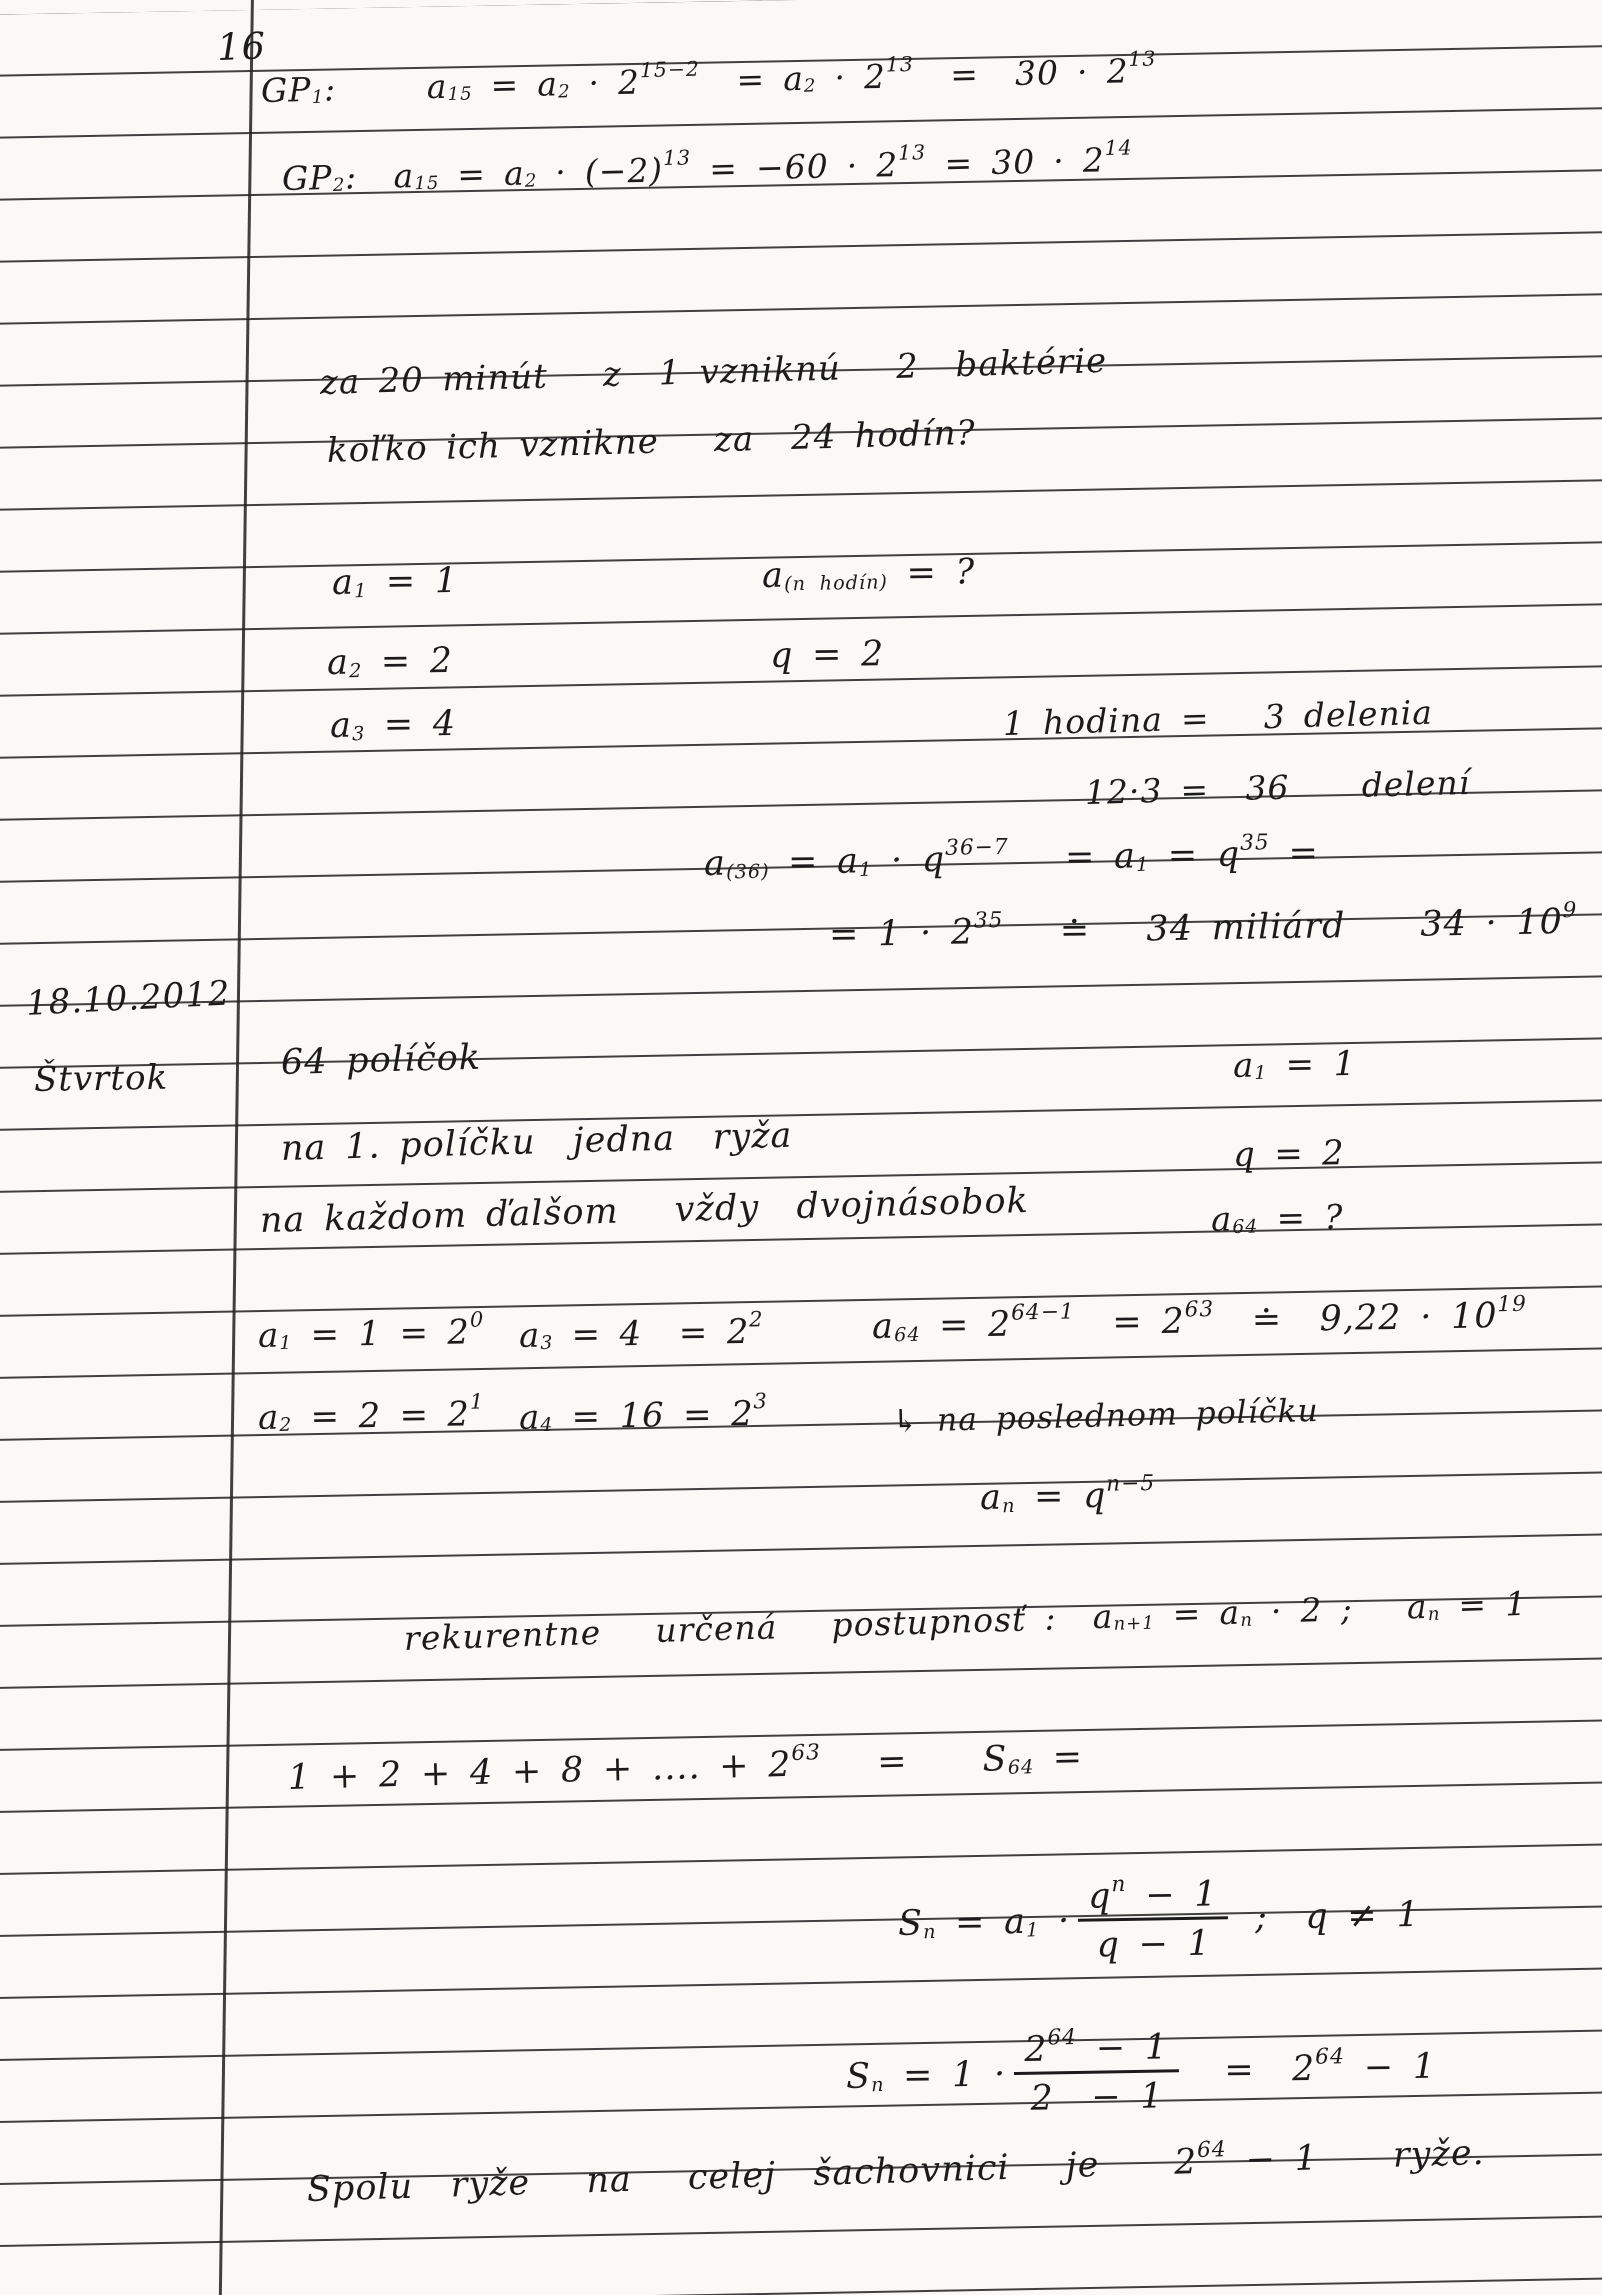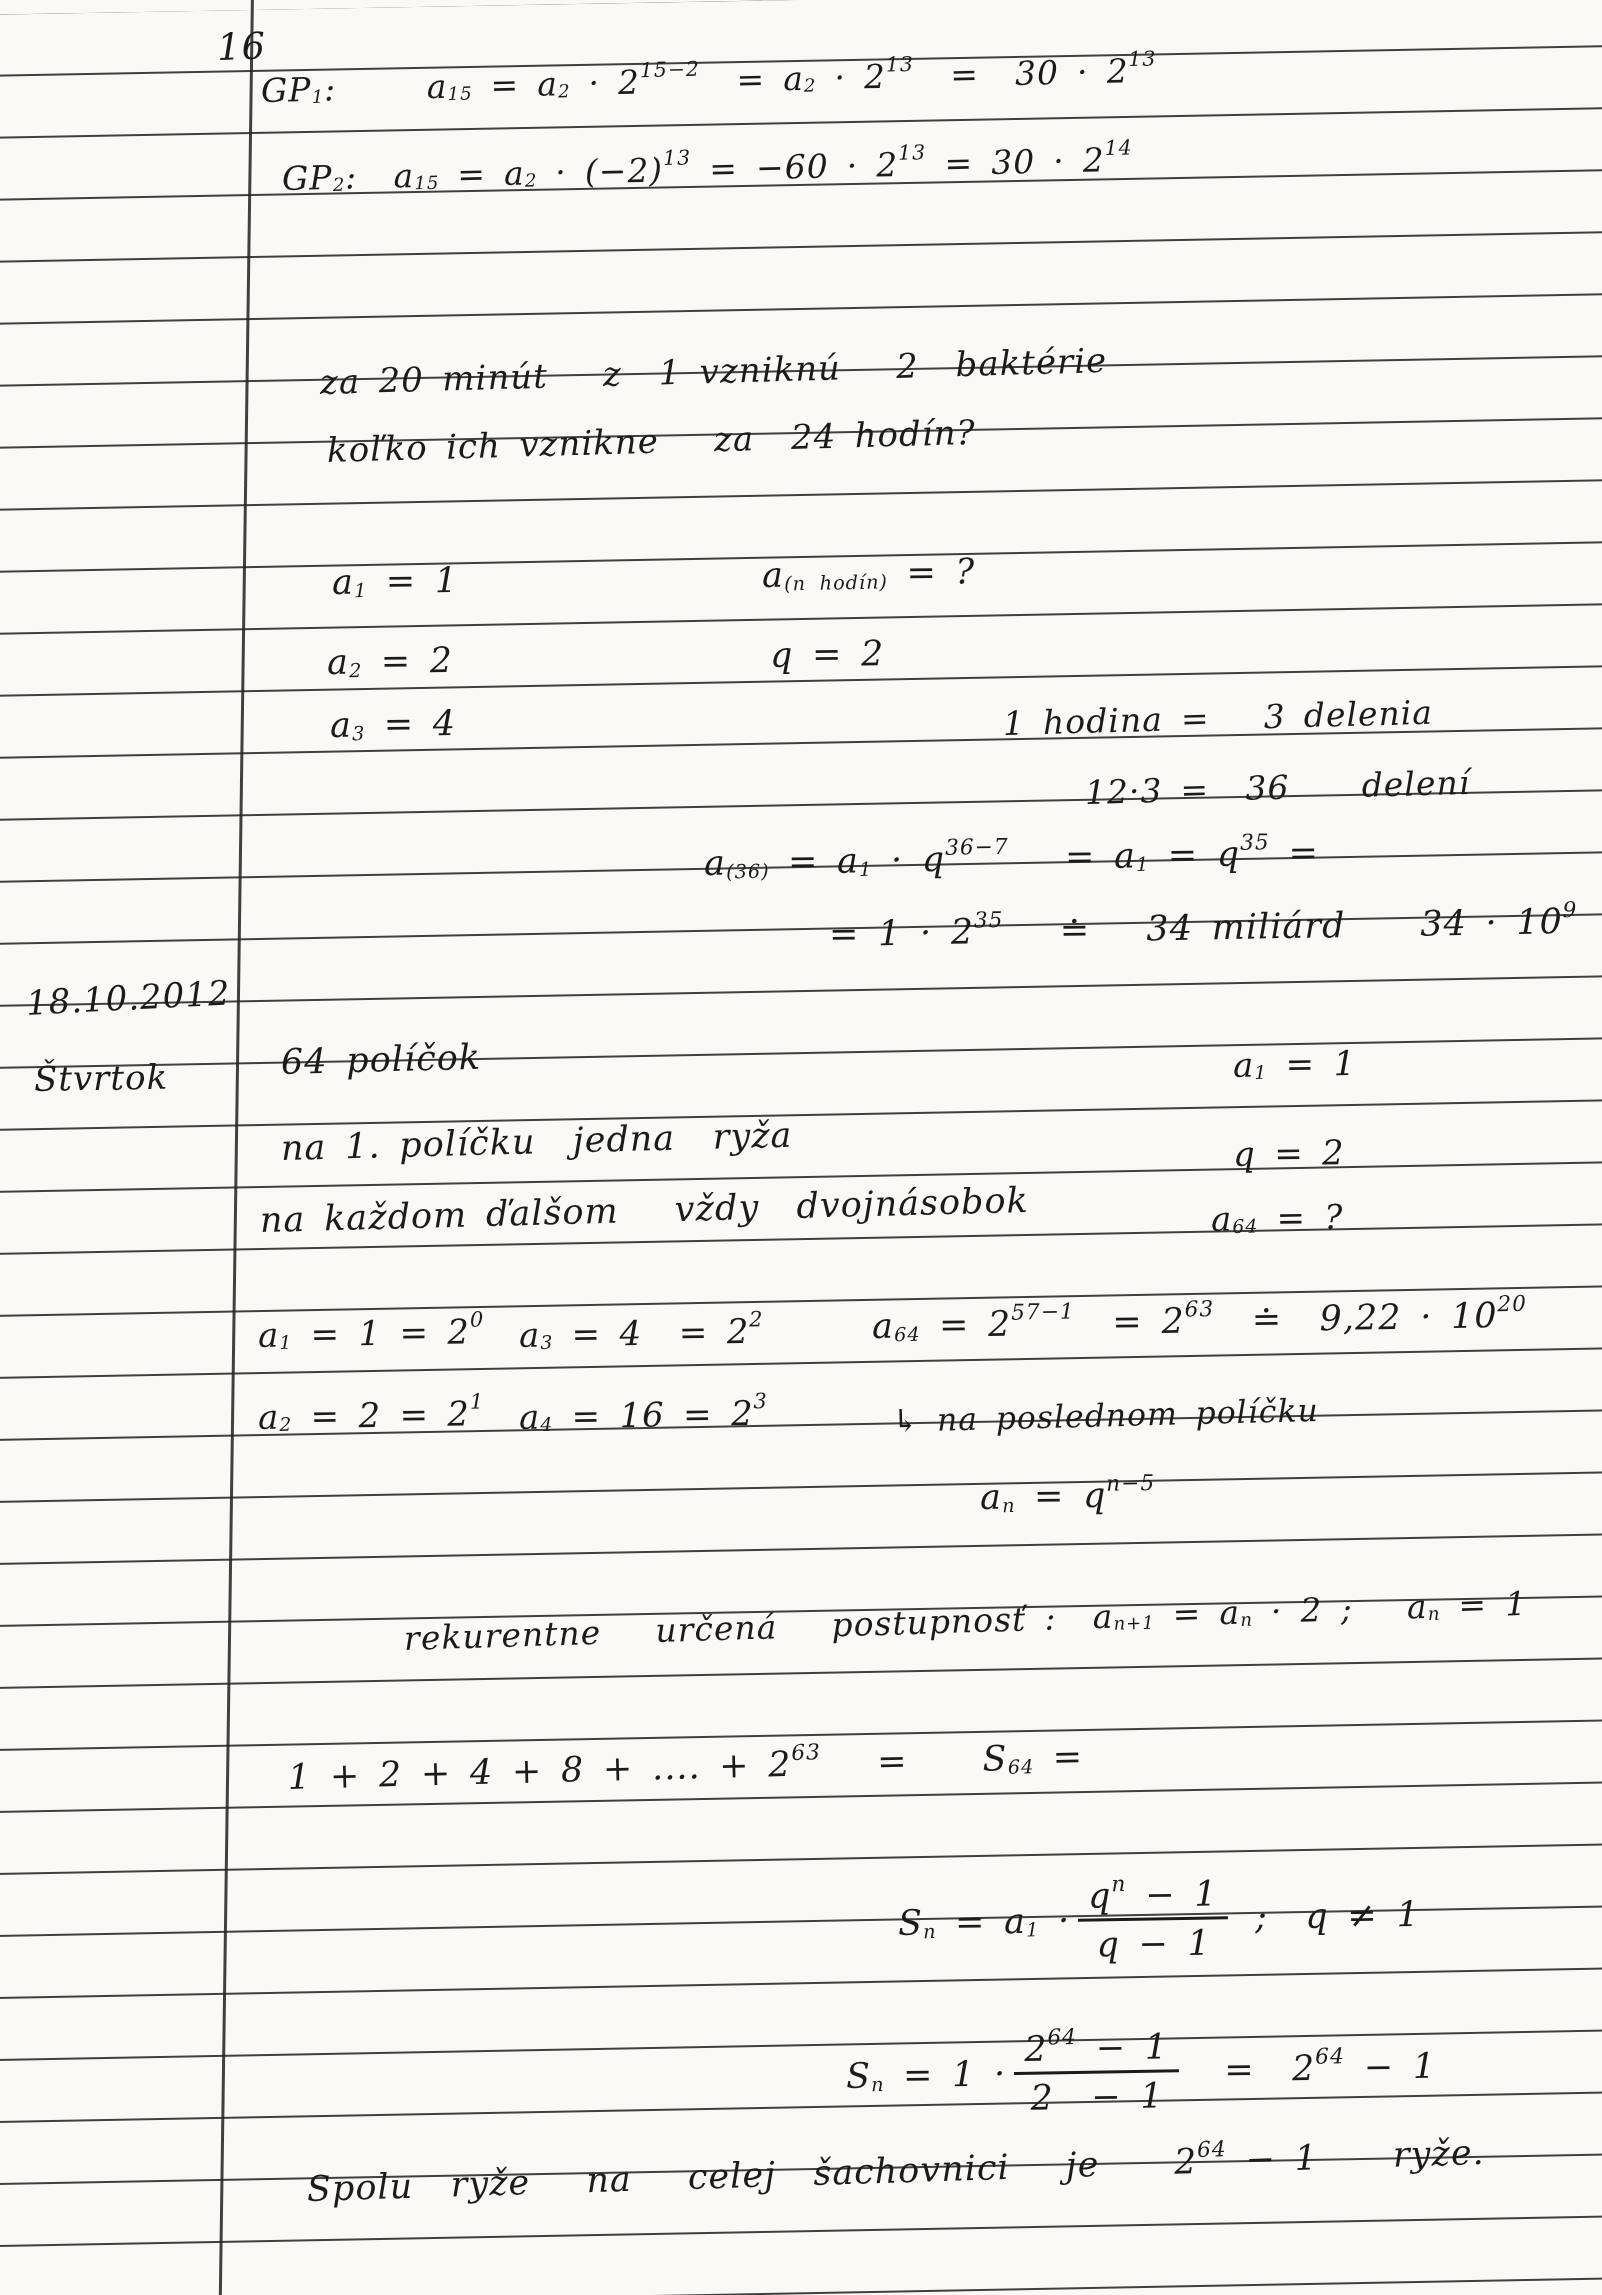--- a/index.html
+++ b/index.html
@@ -64,21 +64,21 @@
       <div class="hw" style="left: 26px; top: 986px; font-size: 34px; transform: rotate(-3deg);"><span>18.10.2012</span></div>
       <div class="hw" style="left: 34px; top: 1062px; font-size: 34px; transform: rotate(-1deg);"><span>Štvrtok</span></div>
       <div class="hw" style="left: 281px; top: 1045px; font-size: 35px; transform: rotate(-1.5deg);"><span>64 políčok</span></div>
       <div class="hw" style="left: 1233px; top: 1048px; font-size: 34px; transform: rotate(-1deg);"><span>a</span><span class="sub">1</span><span> = 1</span></div>
       <div class="hw" style="left: 281px; top: 1131px; font-size: 35px; transform: rotate(-1.5deg);"><span>na 1. políčku  jedna  ryža</span></div>
       <div class="hw" style="left: 1233px; top: 1137px; font-size: 34px; transform: rotate(-1deg);"><span>q = 2</span></div>
       <div class="hw" style="left: 260px; top: 1203px; font-size: 35px; transform: rotate(-1.5deg);"><span>na každom ďalšom   vždy  dvojnásobok</span></div>
       <div class="hw" style="left: 1211px; top: 1202px; font-size: 34px; transform: rotate(-1deg);"><span>a</span><span class="sub">64</span><span> = ?</span></div>
       <div class="hw" style="left: 258px; top: 1318px; font-size: 34px; transform: rotate(-1deg);"><span>a</span><span class="sub">1</span><span> = 1 = 2</span><span class="sup">0</span></div>
       <div class="hw" style="left: 519px; top: 1318px; font-size: 34px; transform: rotate(-1deg);"><span>a</span><span class="sub">3</span><span> = 4  = 2</span><span class="sup">2</span></div>
-      <div class="hw" style="left: 872px; top: 1309px; font-size: 35px; transform: rotate(-1deg);"><span>a</span><span class="sub">64</span><span> = 2</span><span class="sup">57−1</span><span>  = 2</span><span class="sup">63</span><span>  ≐  9,22 · 10</span><span class="sup">20</span></div>
+      <div class="hw" style="left: 872px; top: 1309px; font-size: 35px; transform: rotate(-1deg);"><span>a</span><span class="sub">64</span><span> = 2</span><span class="sup">64−1</span><span>  = 2</span><span class="sup">63</span><span>  ≐  9,22 · 10</span><span class="sup">19</span></div>
       <div class="hw" style="left: 258px; top: 1400px; font-size: 34px; transform: rotate(-1deg);"><span>a</span><span class="sub">2</span><span> = 2 = 2</span><span class="sup">1</span></div>
       <div class="hw" style="left: 519px; top: 1400px; font-size: 34px; transform: rotate(-1deg);"><span>a</span><span class="sub">4</span><span> = 16 = 2</span><span class="sup">3</span></div>
       <div class="hw" style="left: 892px; top: 1406px; font-size: 31.5px; transform: rotate(-1.5deg);"><span>↳ na poslednom políčku</span></div>
       <div class="hw" style="left: 980px; top: 1480px; font-size: 35px; transform: rotate(-1deg);"><span>a</span><span class="sub">n</span><span> = q</span><span class="sup">n−5</span></div>
       <div class="hw" style="left: 404px; top: 1622px; font-size: 33px; transform: rotate(-1.8deg);"><span>rekurentne   určená   postupnosť :  a</span><span class="sub">n+1</span><span> = a</span><span class="sub">n</span><span> · 2 ;   a</span><span class="sub">n</span><span> = 1</span></div>
       <div class="hw" style="left: 288px; top: 1760px; font-size: 35px; transform: rotate(-1.5deg);"><span>1 + 2 + 4 + 8 + .... + 2</span><span class="sup">63</span><span>   =    S</span><span class="sub">64</span><span> =</span></div>
       <div class="hw" style="left: 898px; top: 1882px; font-size: 35px; transform: rotate(-1deg);"><span>S</span><span class="sub">n</span><span> = a</span><span class="sub">1</span><span> ·</span><span class="frac"><span class="num"><span>q</span><span class="sup">n</span><span> − 1</span></span><span class="den"><span>q − 1</span></span></span><span> ;  q ≠ 1</span></div>
       <div class="hw" style="left: 846px; top: 2035px; font-size: 35px; transform: rotate(-1deg);"><span>S</span><span class="sub">n</span><span> = 1 ·</span><span class="frac"><span class="num"><span>2</span><span class="sup">64</span><span> − 1</span></span><span class="den"><span>2  − 1</span></span></span><span>  =  2</span><span class="sup">64</span><span> − 1</span></div>
       <div class="hw" style="left: 307px; top: 2172px; font-size: 35px; transform: rotate(-1.8deg);"><span>Spolu  ryže   na   celej  šachovnici   je    2</span><span class="sup">64</span><span> − 1    ryže.</span></div>
     </div>

